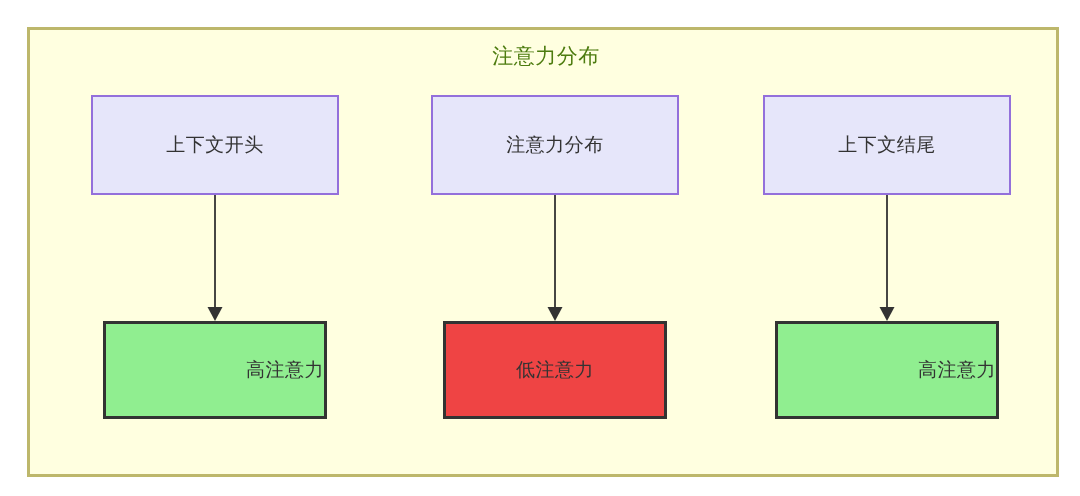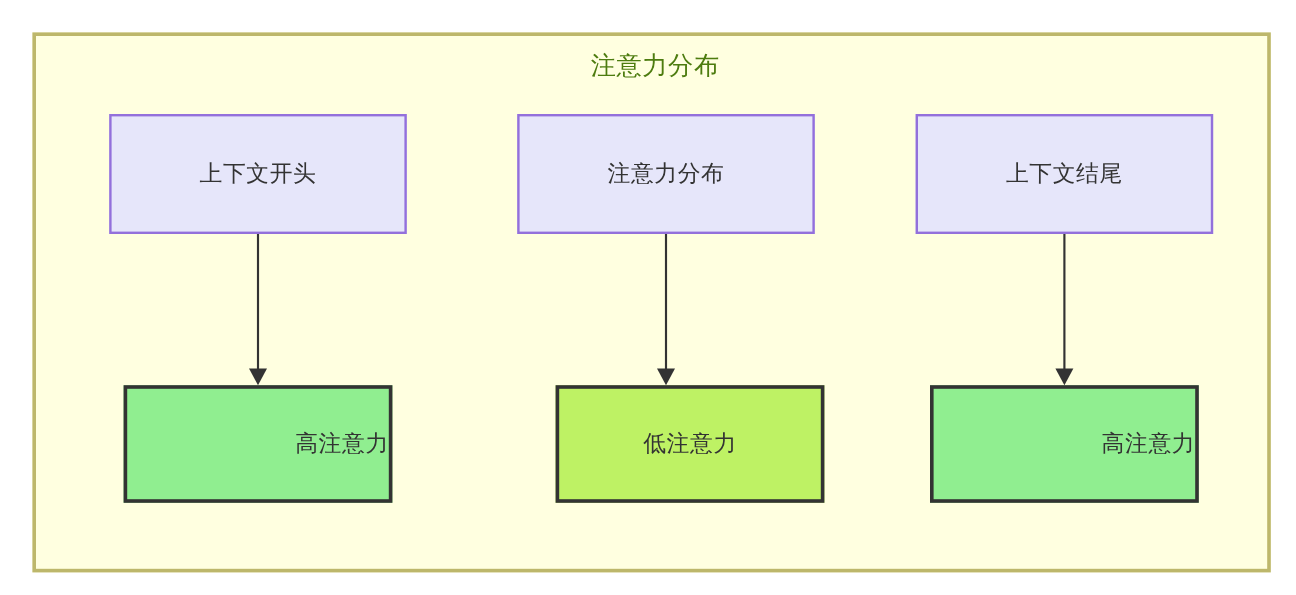--- a/index.html
+++ b/index.html
@@ -68,21 +68,21 @@
   }
 
   .node-attention {
     width: 224px;
     height: 98px;
     top: 291px;
     border: 3px solid #333333;
   }
 
   .fill-high { background: #90ee90; justify-content: flex-end; }
-  .fill-low  { background: #bef264; margin-left: 20px; }
+  .fill-low  { background: #ef4444; }
 
   
   .col-1 { }
   .col-2 { }
   .col-3 { }
 
   
   #edges {
     position: absolute;
     left: 0;

